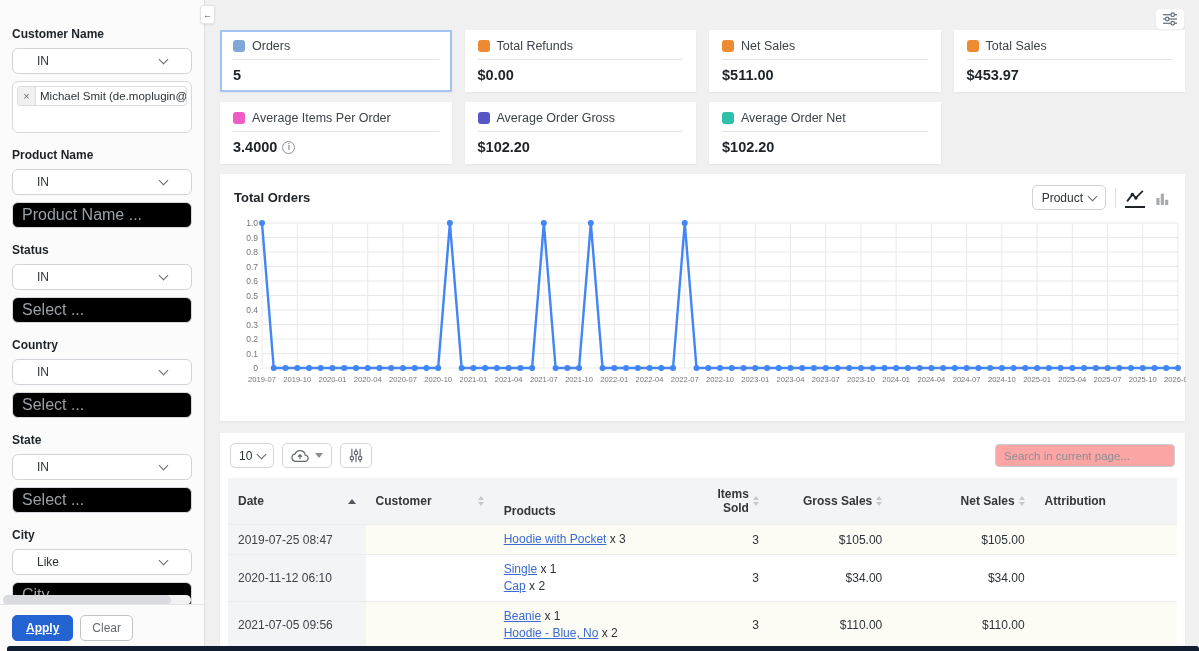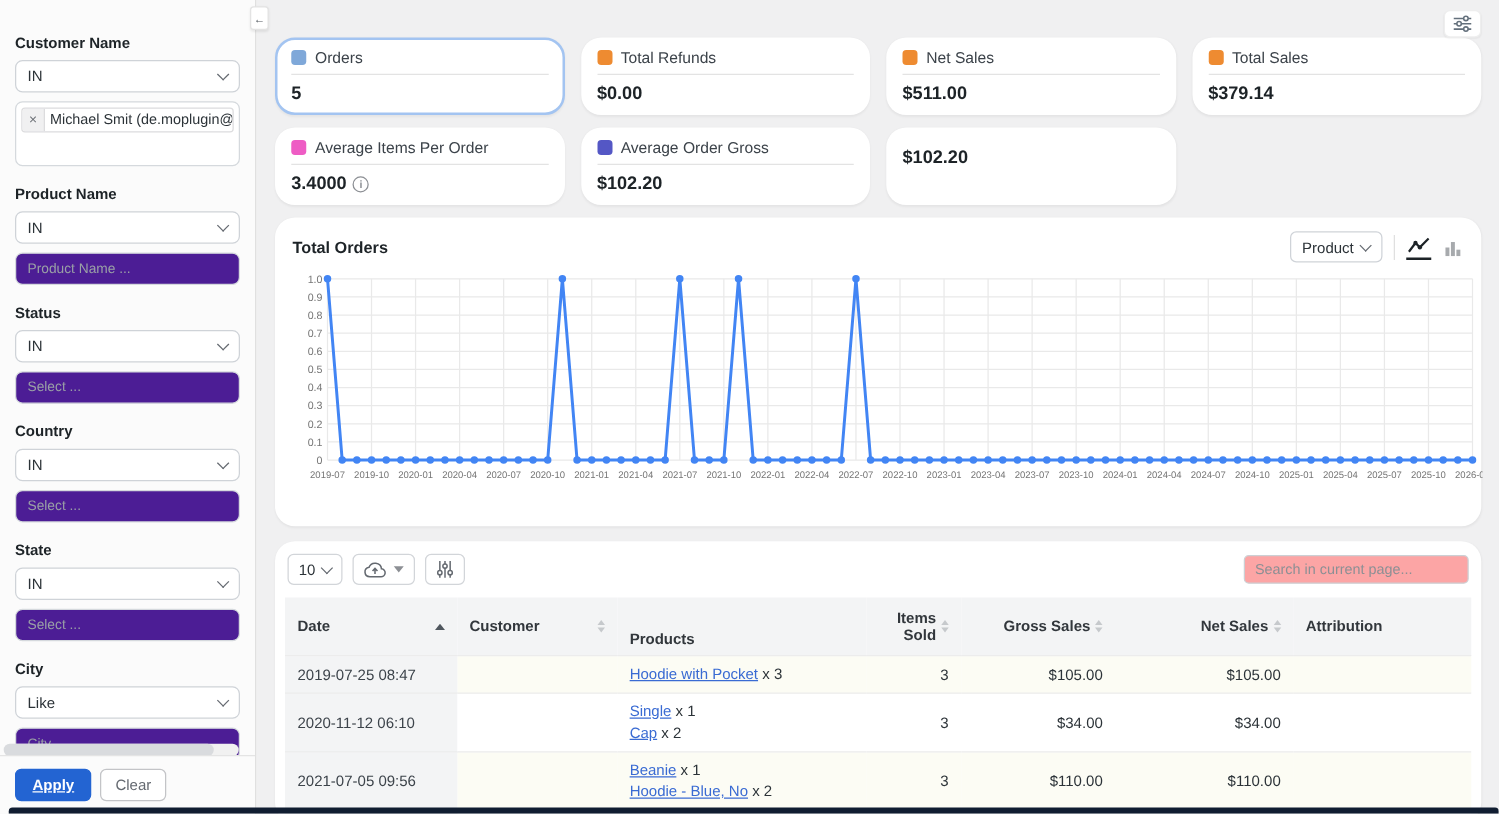--- a/index.html
+++ b/index.html
@@ -10,23 +10,23 @@
   .sidebar { position:absolute; left:0; top:0; width:205px; height:651px;
     background:#fbfbfb; border-right:1px solid #e0e0e0; padding:12px; }
   .match-row { display:flex; align-items:center; gap:7px; font-size:13px; color:#2c3338;
     padding-bottom:13px; margin:0 -12px; padding-left:12px; padding-right:12px; border-bottom:1px solid #ececec; }
   .mini-select { display:inline-flex; align-items:center; justify-content:space-between; gap:6px;
     border:1px solid #cfd3d8; border-radius:5px; background:#fff; padding:3px 8px; font-size:12px; color:#2c3338; cursor:pointer; }
   .chev { width:7px; height:7px; border-right:1.6px solid #646970; border-bottom:1.6px solid #646970;
     transform:rotate(45deg); margin-top:-3px; flex:0 0 auto; }
   .f-label { font-size:12px; font-weight:bold; color:#1d2327; margin:15px 0 7px; }
   .f-select { display:flex; align-items:center; justify-content:space-between; height:26px;
-    border:1px solid #cfd3d8; border-radius:6px; background:#fff; padding:0 9px; font-size:12px; color:#2c3338; cursor:pointer; }
+    border:1px solid #cfd3d8; border-radius:6px; background:#fff; padding:0 24px; font-size:12px; color:#2c3338; cursor:pointer; }
   .f-input { display:flex; align-items:center; height:26px; border:1px solid #d5d9dd; border-radius:6px;
-    background:#4c1d95; padding:0 9px; font-size:11px; color:#9aa0a6; margin-top:7px; }
+    background:#000000; padding:0 9px; font-size:16px; color:#9aa0a6; margin-top:7px; }
   .tagbox { border:1px solid #d5d9dd; border-radius:6px; background:#fff; min-height:52px; margin-top:7px; padding:4px; }
   .tag { display:flex; align-items:stretch; border:1px solid #dcdcde; border-radius:3px; background:#fff; overflow:hidden; }
   .tag-x { flex:0 0 18px; display:flex; align-items:center; justify-content:center; background:#f0f0f1;
     border-right:1px solid #dcdcde; color:#6c7076; font-size:11px; cursor:pointer; }
   .tag-txt { font-size:11.5px; color:#2c3338; padding:3px 4px; white-space:nowrap; overflow:hidden; }
   .hscroll { position:absolute; left:3px; bottom:46px; width:188px; height:10px; border-radius:5px; background:#f1f1f1; }
   .hscroll .thumb { width:168px; height:10px; border-radius:5px; background:#d9dbde; }
   .sidebar-footer { position:absolute; left:0; bottom:0; width:204px; border-top:1px solid #e4e4e4;
     background:#fbfbfb; padding:10px 12px; display:flex; gap:7px; }
   .btn-apply { background:#2364d2; color:#fff; border:1px solid #2364d2; border-radius:5px;
@@ -37,21 +37,21 @@
     background:#fff; border:1px solid #e3e3e3; border-radius:3px; font-size:9px; color:#50575e;
     display:flex; align-items:center; justify-content:center; cursor:pointer; box-shadow:0 1px 2px rgba(0,0,0,.08); }
 
   
   .main { position:absolute; left:206px; top:0; width:993px; height:651px; padding:30px 14px 0 14px; }
   .top-settings { position:absolute; top:8px; right:14px; width:30px; height:22px; background:#fff;
     border:1px solid #eee; border-radius:5px; display:flex; align-items:center; justify-content:center;
     cursor:pointer; box-shadow:0 1px 1px rgba(0,0,0,.04); }
 
   .metric-grid { display:grid; grid-template-columns:repeat(4,1fr); gap:13px; margin-bottom:10px; }
-  .card { background:#fff; border-radius:16px; box-shadow:0 1px 2px rgba(0,0,0,.05); }
+  .card { background:#fff; border-radius:0; box-shadow:0 1px 2px rgba(0,0,0,.05); }
   .metric-card { padding:9px 13px 10px; height:62px; cursor:pointer; }
   .metric-card.selected { border:2px solid #a3c4f1; padding:7px 11px 8px; }
   .m-title { display:flex; align-items:center; gap:7px; font-size:12.5px; color:#3c434a;
     border-bottom:1px solid #e3e3e3; padding-bottom:6px; }
   .m-swatch { width:12px; height:12px; border-radius:3px; flex:0 0 auto; }
   .m-value { font-size:14.5px; font-weight:bold; color:#1d2327; margin-top:7px; display:flex; align-items:center; gap:5px; }
   .info-i { width:13px; height:13px; border:1.2px solid #8c8f94; border-radius:50%; color:#8c8f94;
     font-size:8.5px; display:inline-flex; align-items:center; justify-content:center; font-style:normal; }
 
   .chart-card { margin-top:1px; padding:11px 14px 8px; height:247px; }
@@ -193,21 +193,21 @@
         <div class="m-value">
           <span>$511.00</span>
         </div>
       </div>
       <div class="card metric-card">
         <div class="m-title">
           <span class="m-swatch" style="background: rgb(238, 139, 49);"></span>
           <span>Total Sales</span>
         </div>
         <div class="m-value">
-          <span>$379.14</span>
+          <span>$453.97</span>
         </div>
       </div>
     </div>
   <div class="metric-grid" id="metricsRow2">
       <div class="card metric-card">
         <div class="m-title">
           <span class="m-swatch" style="background: rgb(238, 92, 196);"></span>
           <span>Average Items Per Order</span>
         </div>
         <div class="m-value">
@@ -218,20 +218,24 @@
       <div class="card metric-card">
         <div class="m-title">
           <span class="m-swatch" style="background: rgb(84, 87, 197);"></span>
           <span>Average Order Gross</span>
         </div>
         <div class="m-value">
           <span>$102.20</span>
         </div>
       </div>
       <div class="card metric-card">
+        <div class="m-title">
+          <span class="m-swatch" style="background: rgb(47, 192, 172);"></span>
+          <span>Average Order Net</span>
+        </div>
         <div class="m-value">
           <span>$102.20</span>
         </div>
       </div>
     </div>
 
   <section class="card chart-card">
     <div class="chart-head">
       <div class="chart-title">Total Orders</div>
       <div class="chart-controls">

